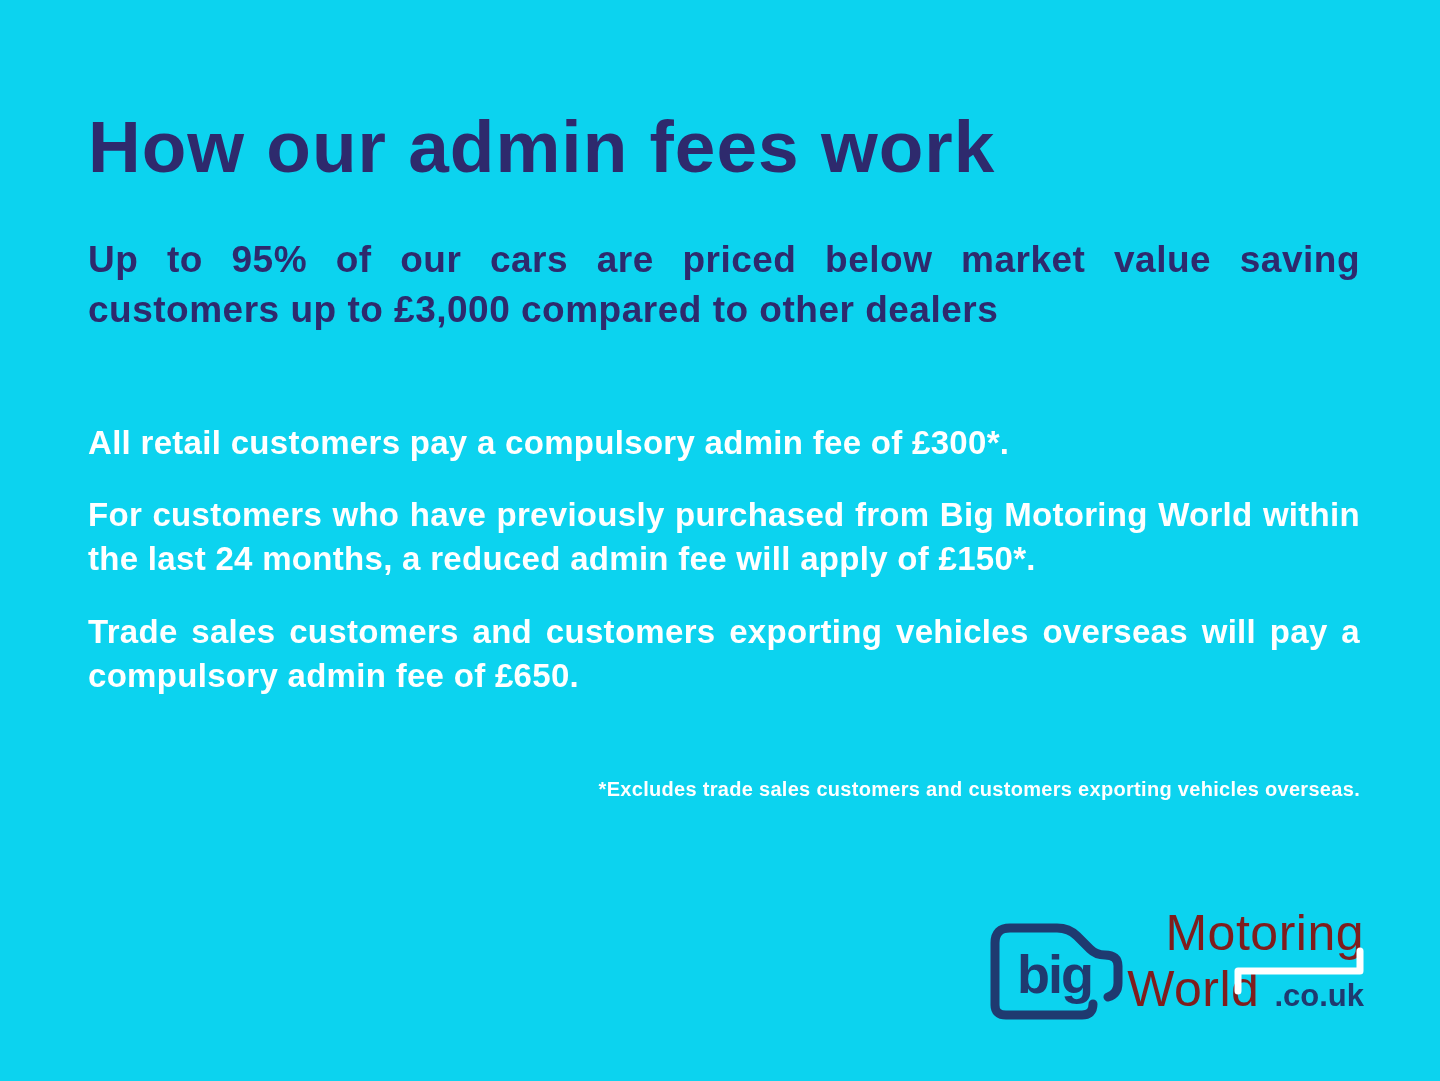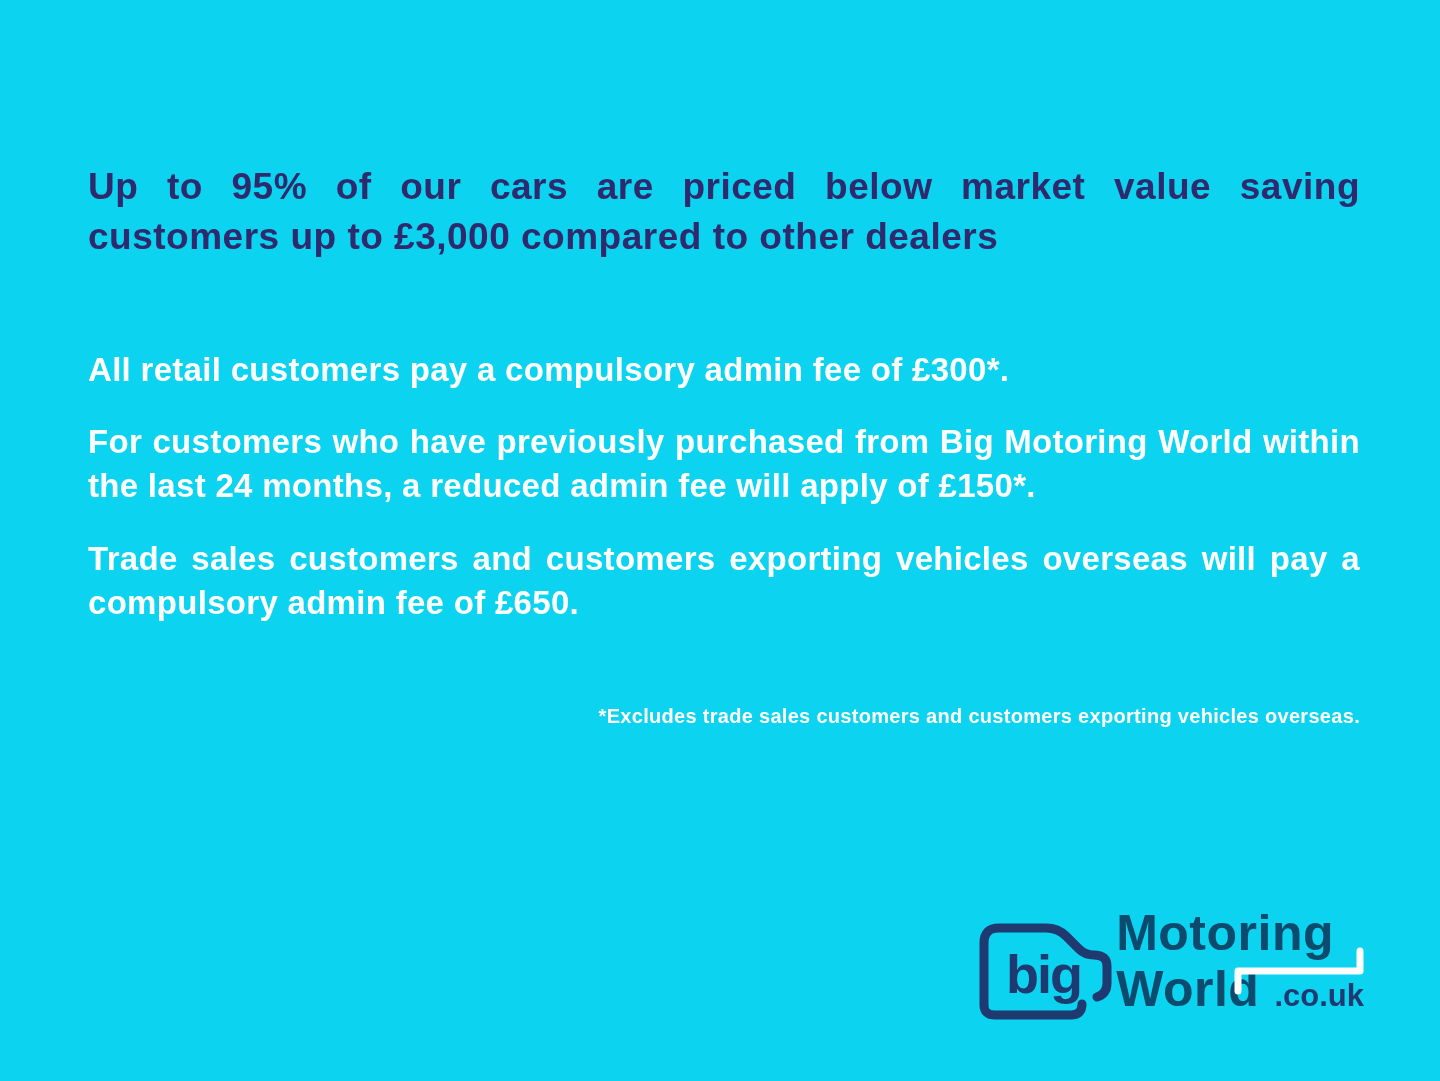--- a/index.html
+++ b/index.html
@@ -58,46 +58,48 @@
     display: flex;
     align-items: flex-start;
     gap: 0;
   }
   .logo-car { display: block; }
   .logo-text {
     position: relative;
     padding-top: 2px;
   }
   .brand-line1, .brand-line2 {
-    color: #0c4a6e;
+    color: #7f1d1d;
     font-size: 50px;
-    font-weight: 700;
+    font-weight: 400;
     letter-spacing: 0.5px;
     line-height: 1.12;
     white-space: nowrap;
+    text-align: right;
   }
   .brand-line2-row { display: flex; align-items: baseline; }
   .domain-suffix {
     color: #1f3a70;
     font-size: 31px;
     font-weight: 800;
     margin-left: 15px;
   }
   .brand-connector {
     position: absolute;
     right: -4px;
     top: 44px;
     pointer-events: none;
   }
 </style>
 </head>
 <body>
 
 <div class="poster">
   <div class="content">
+    <h1 class="page-title">How our admin fees work</h1>
 
     <p class="subheading">Up to 95% of our cars are priced below market value saving customers up to £3,000 compared to other dealers</p>
 
     <p class="para para-1">All retail customers pay a compulsory admin fee of £300*.</p>
 
     <p class="para para-2">For customers who have previously purchased from Big Motoring World within the last 24 months, a reduced admin fee will apply of £150*.</p>
 
     <p class="para para-3">Trade sales customers and customers exporting vehicles overseas will pay a compulsory admin fee of £650.</p>
 
     <p class="footnote">*Excludes trade sales customers and customers exporting vehicles overseas.</p>

